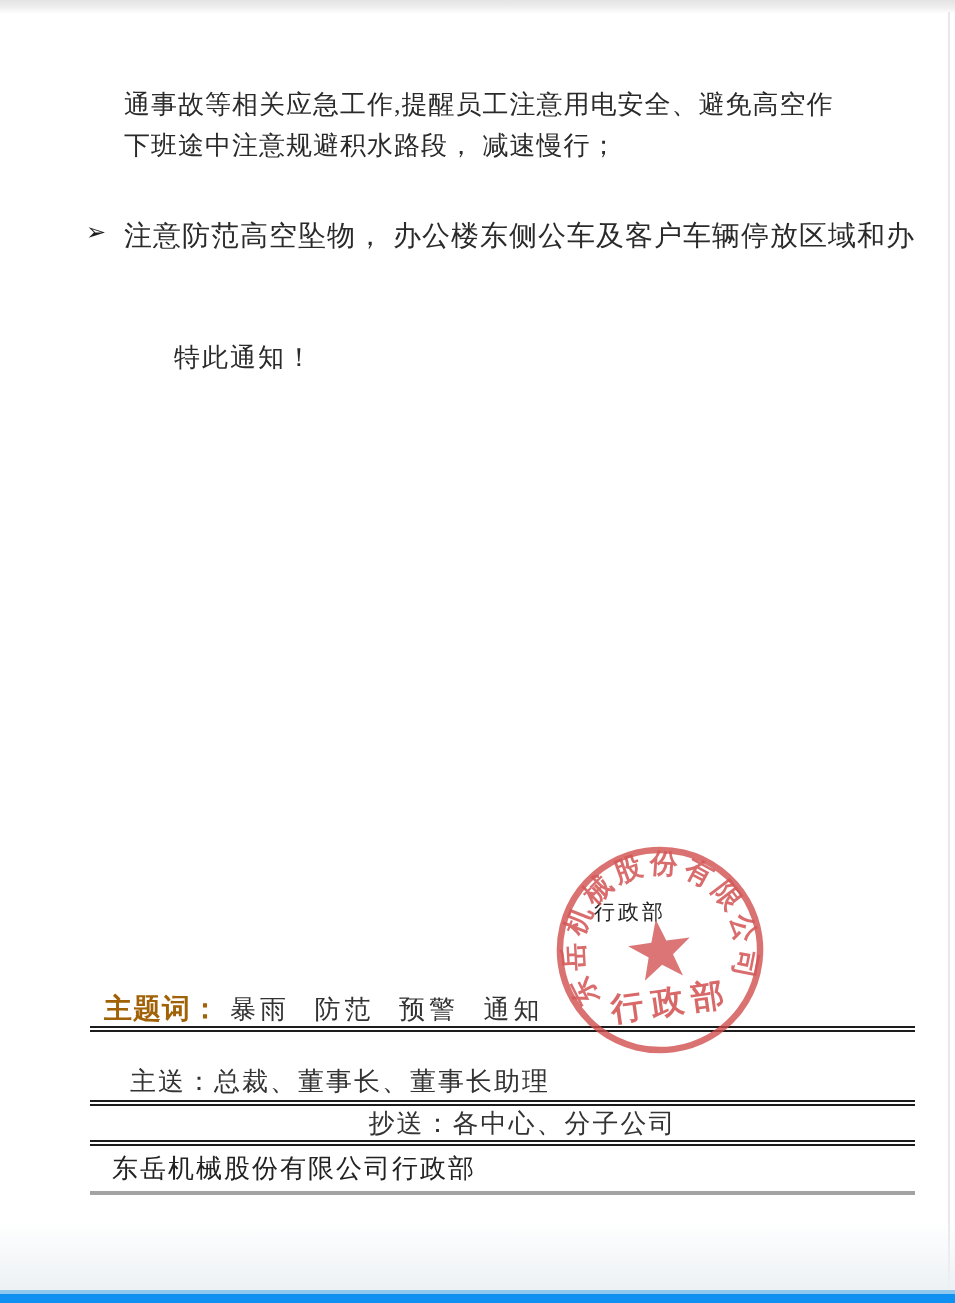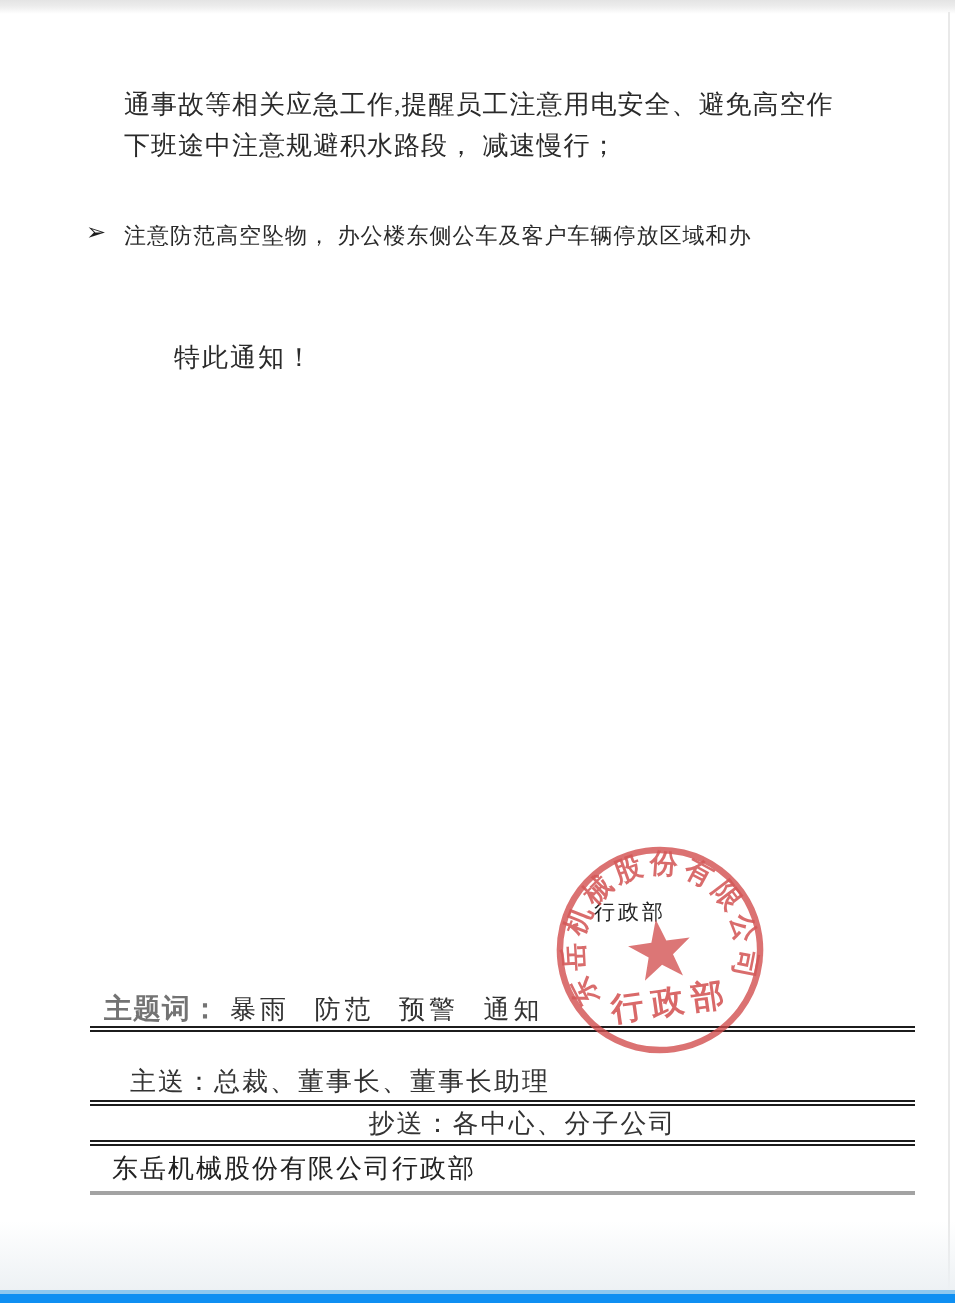--- a/index.html
+++ b/index.html
@@ -39,21 +39,21 @@
     font-size: 26px; line-height: 41px; letter-spacing: 1px;
     white-space: nowrap;
   }
   .bullet-wrap { position: absolute; left: 86px; top: 214px; width: 800px; }
   .bullet-marker {
     position: absolute; left: 0; top: 4px; font-size: 24px; color: #1d1d1d;
     font-family: "DejaVu Sans", sans-serif;
   }
   .bullet-lines {
     margin-left: 38px;
-    font-size: 22px; line-height: 43px; letter-spacing: 1px;
+    font-size: 28px; line-height: 43px; letter-spacing: 1px;
     white-space: nowrap;
   }
   .closing {
     position: absolute; left: 174px; top: 340px;
     font-size: 26px; letter-spacing: 2px;
   }
   
   .sig-dept {
     position: absolute; left: 594px; top: 898px; z-index: 1;
     font-size: 21px; letter-spacing: 3px; color: #222;
@@ -73,21 +73,21 @@
     position: absolute; left: 90px; top: 992px; width: 825px; z-index: 2;
     font-size: 26px;
   }
   .ft-row { display: flex; align-items: center; white-space: nowrap; }
   .ft-row.keywords { height: 40px; padding-left: 14px; border-bottom: 6px double #1c1c1c; }
   .ft-row.mainsend { height: 44px; padding-left: 40px; border-bottom: 6px double #1c1c1c; margin-top: 30px; }
   .ft-row.ccsend   { height: 40px; padding-left: 40px; border-bottom: 6px double #1c1c1c; justify-content: center; }
   .ft-row.issuer   { height: 49px; padding-left: 22px; border-bottom: 4px solid #a3a3a3; position: relative; }
   .kw-label {
     font-family: "Liberation Sans", "DejaVu Sans", sans-serif;
-    font-weight: 700; font-size: 28px; color: #737373; letter-spacing: 1px;
+    font-weight: 700; font-size: 28px; color: #a16207; letter-spacing: 1px;
   }
   .kw-value { margin-left: 10px; letter-spacing: 4px; word-spacing: 14px; color: #333; }
   .send-text { letter-spacing: 2px; color: #333; }
   .issuer-name { letter-spacing: 2px; color: #222; }
   .issue-date { position: absolute; left: 475px; letter-spacing: 1px; color: #222; }
 </style>
 </head>
 <body>
 
 <div class="page">

